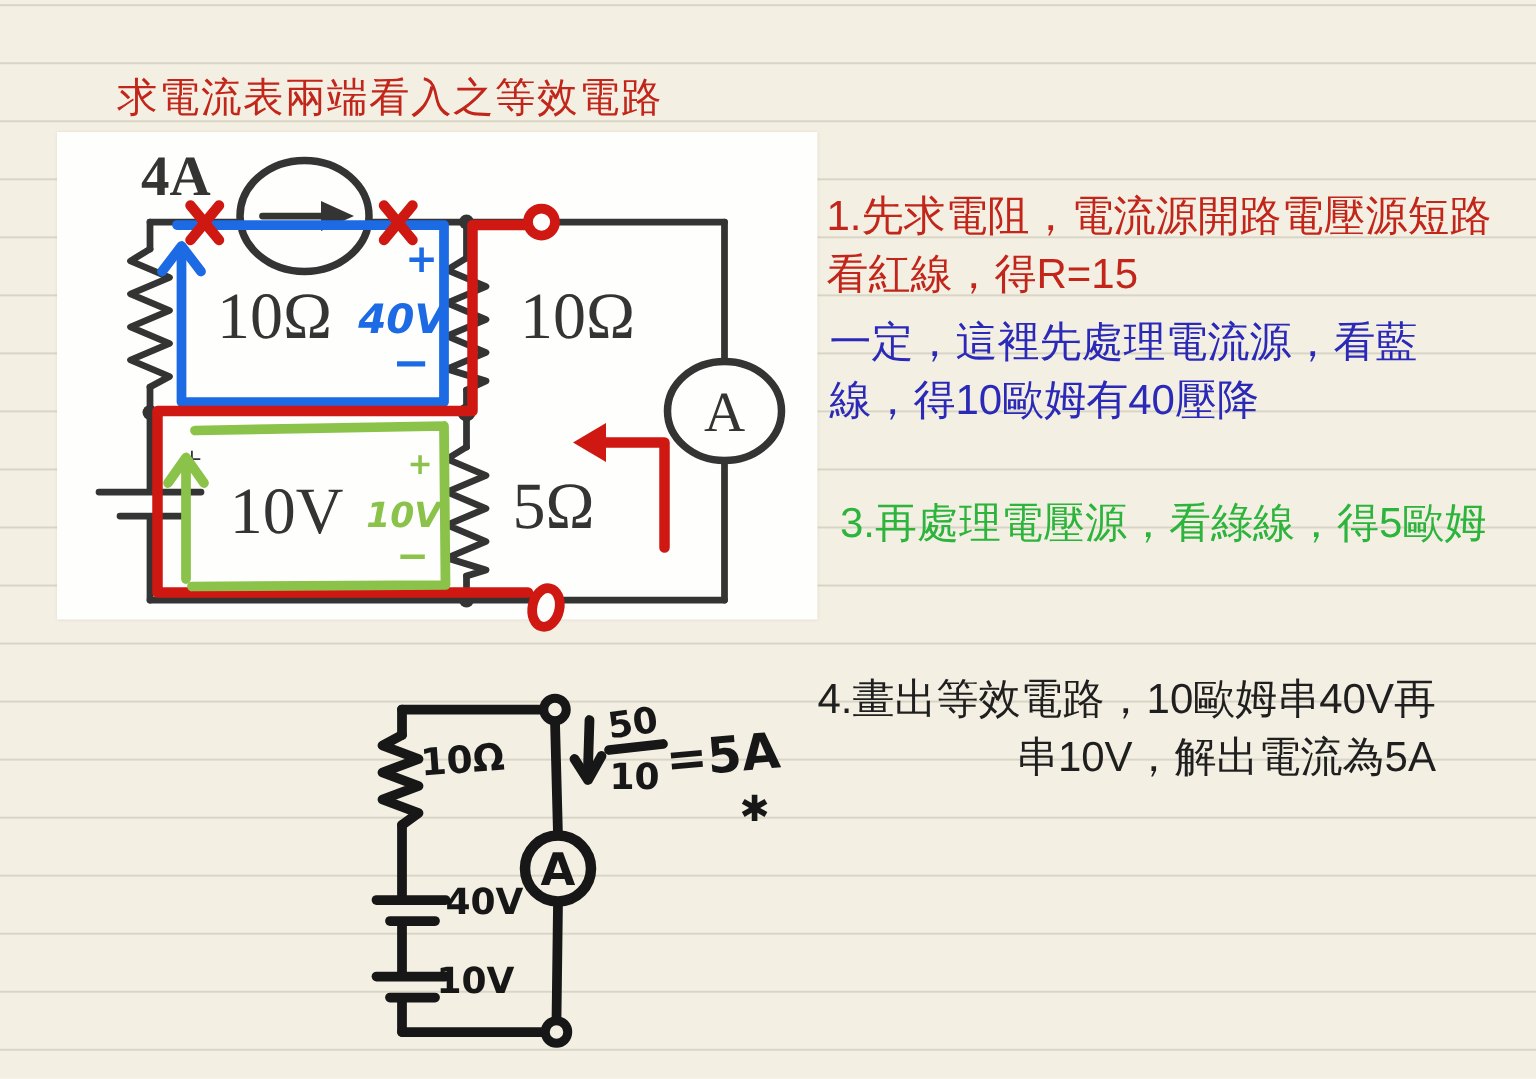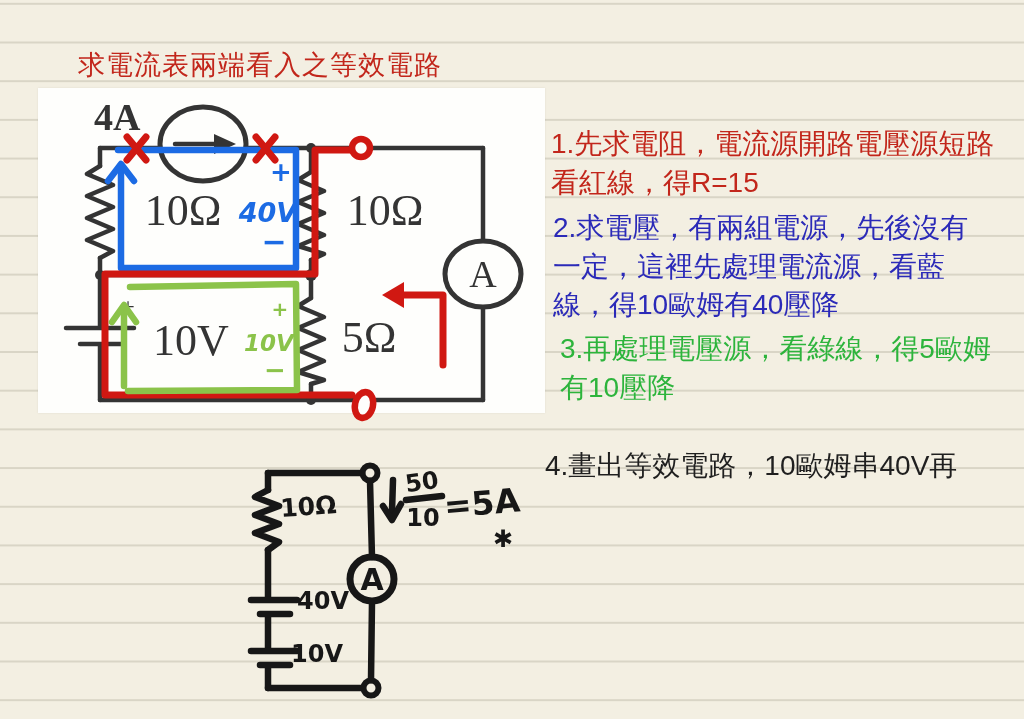--- a/index.html
+++ b/index.html
@@ -104,30 +104,29 @@
         <text class="hand" x="237" y="291" font-size="26" fill="#8bc34a" text-anchor="middle">−</text>
       </g>
     </svg>
   </div>
 
   <div class="note n1">
     <span>1.先求電阻，電流源開路電壓源短路</span>
     <span>看紅線，得R=15</span>
   </div>
   <div class="note n2">
-    <span>2.求電壓，有兩組電源，先後沒有</span>
     <span>一定，這裡先處理電流源，看藍</span>
     <span>線，得10歐姆有40壓降</span>
   </div>
   <div class="note n3">
     <span>3.再處理電壓源，看綠線，得5歐姆</span>
-    <span>有10壓降</span>
   </div>
   <div class="note n4">
     <span>4.畫出等效電路，10歐姆串40V再</span>
+    <span>串10V，解出電流為5A</span>
   </div>
 
   <svg class="equiv" width="300" height="270" viewBox="0 0 300 270">
     <g>
       <path class="bink" d="M33,23 L127,23"></path>
       <path class="bink" d="M33,238 L127,238"></path>
       <path class="bink" d="M33,23 L33,40 M33,100 L33,148 M33,165 L33,200 M33,216 L33,238"></path>
       <path class="bink" d="M33,40 L20,47 L44,56 L20,65 L44,74 L20,83 L44,92 L33,100"></path>
       <path class="bink" stroke-width="5" d="M16,150 L62,150"></path>
       <path class="bink" stroke-width="9" d="M25,164 L55,164"></path>

